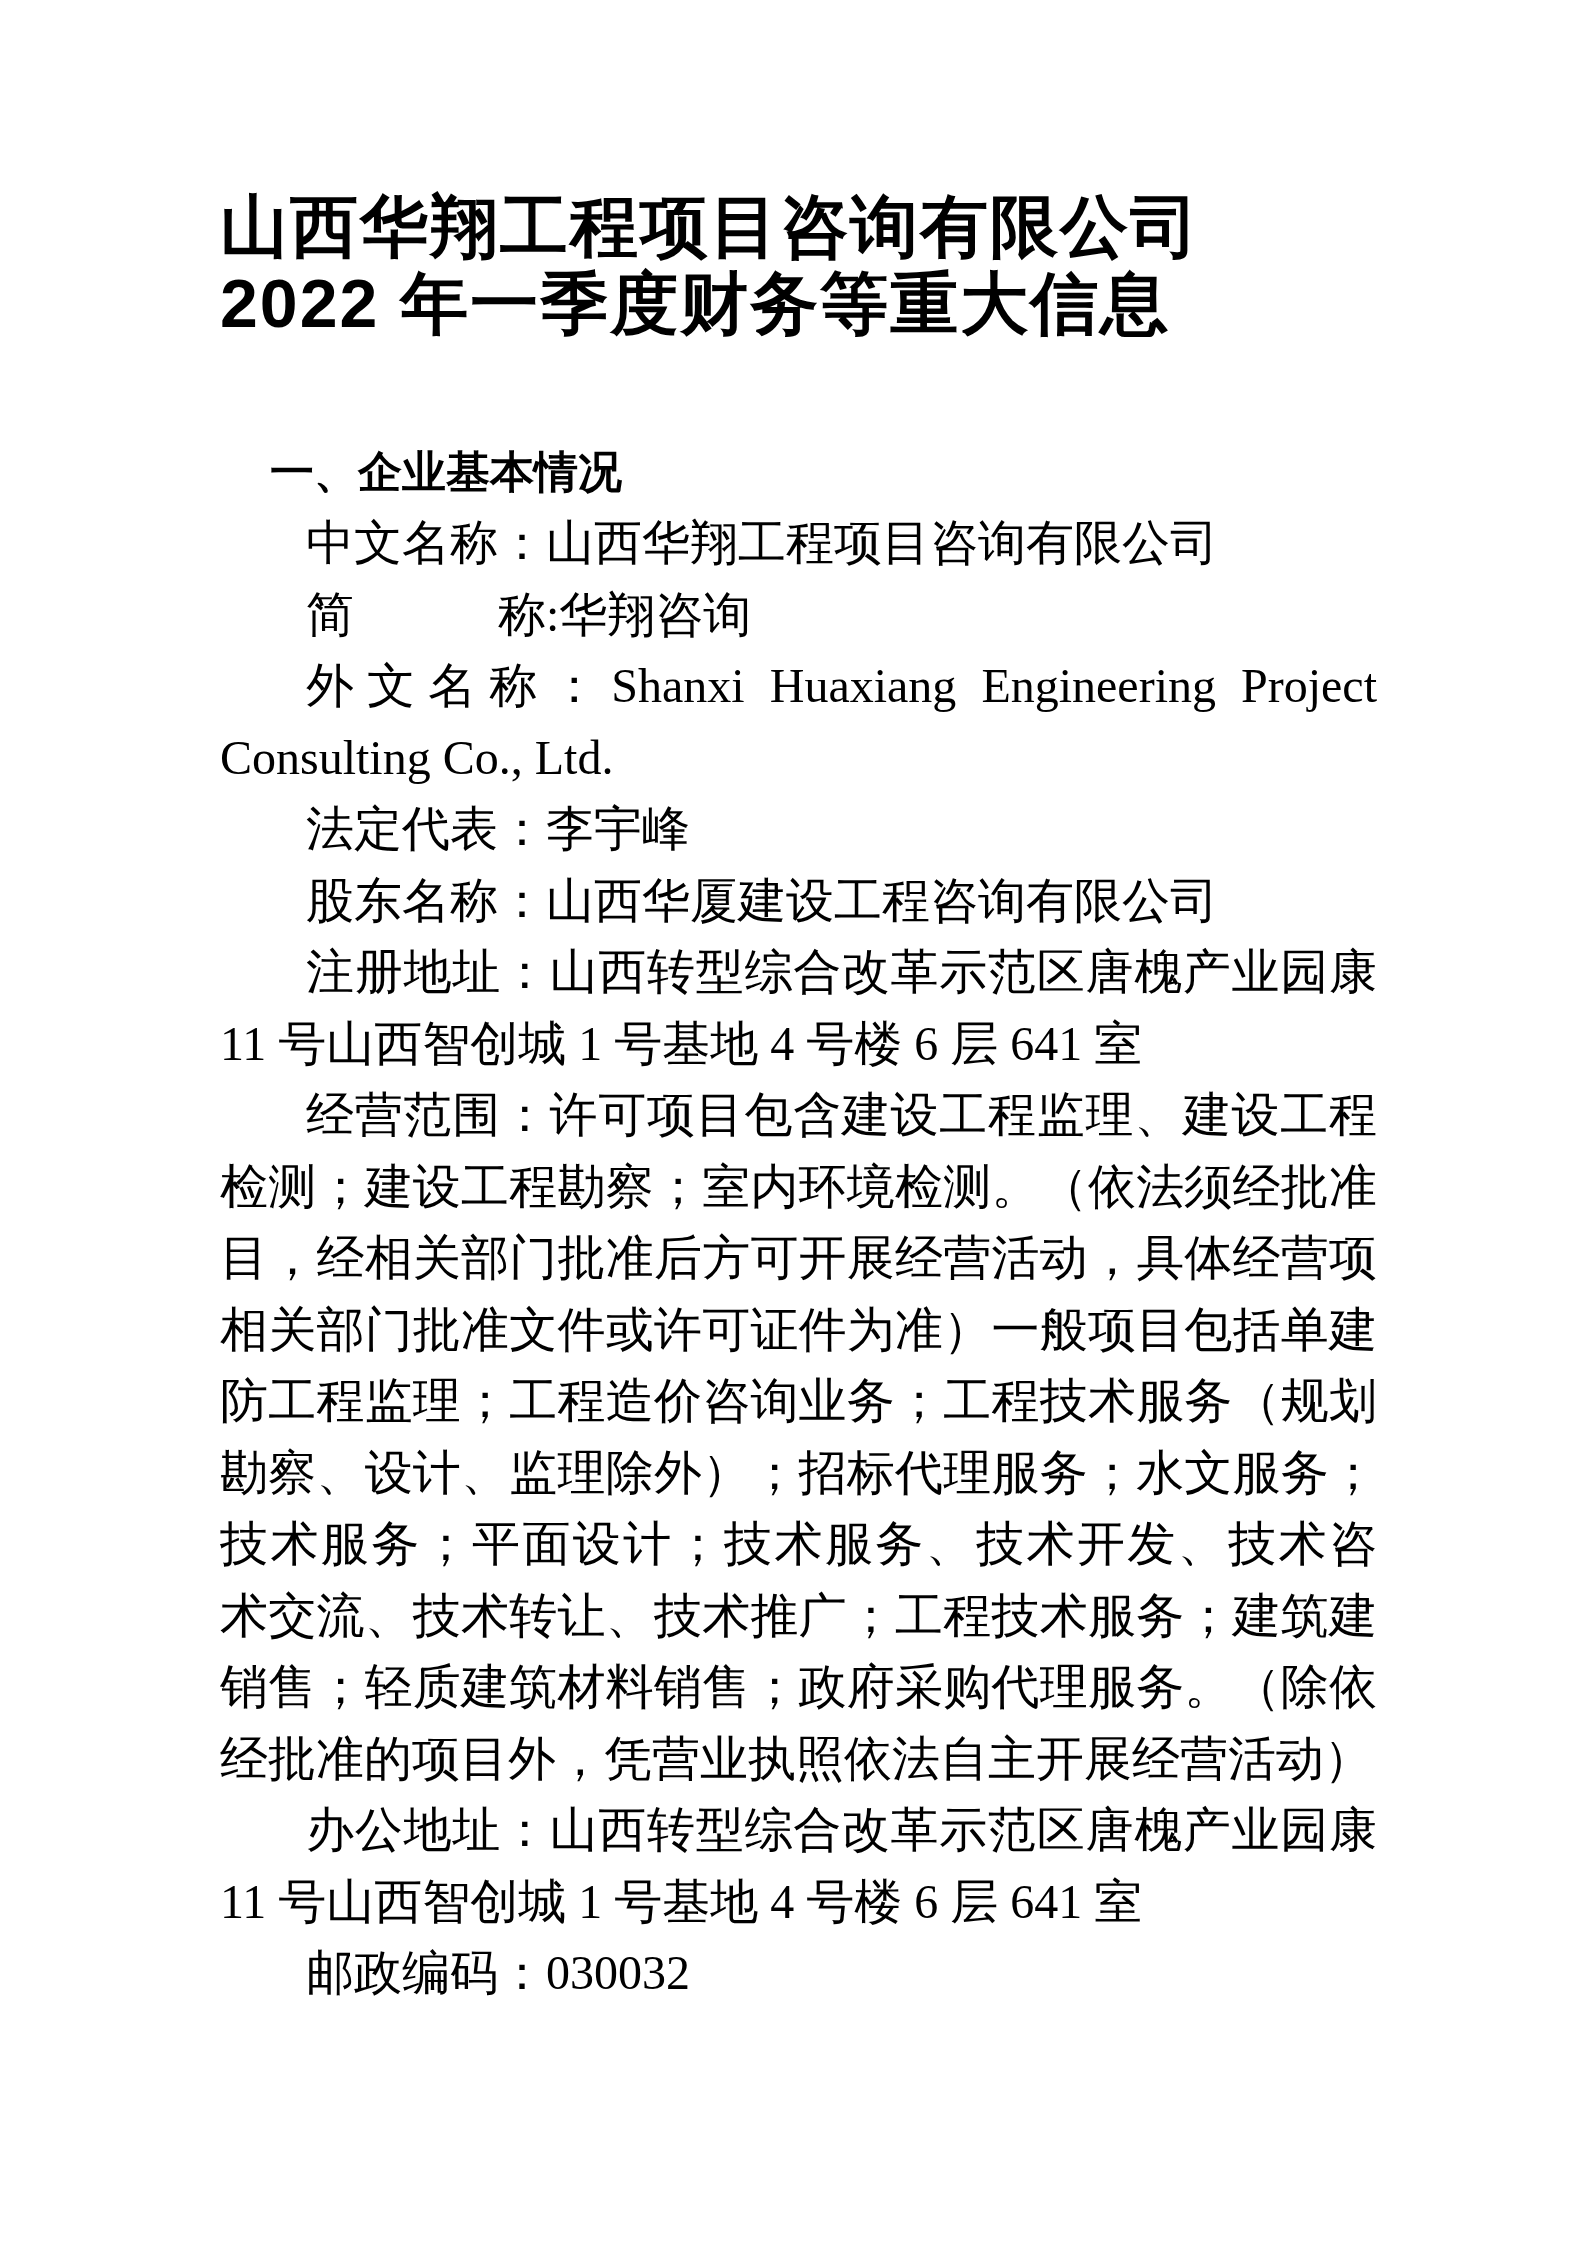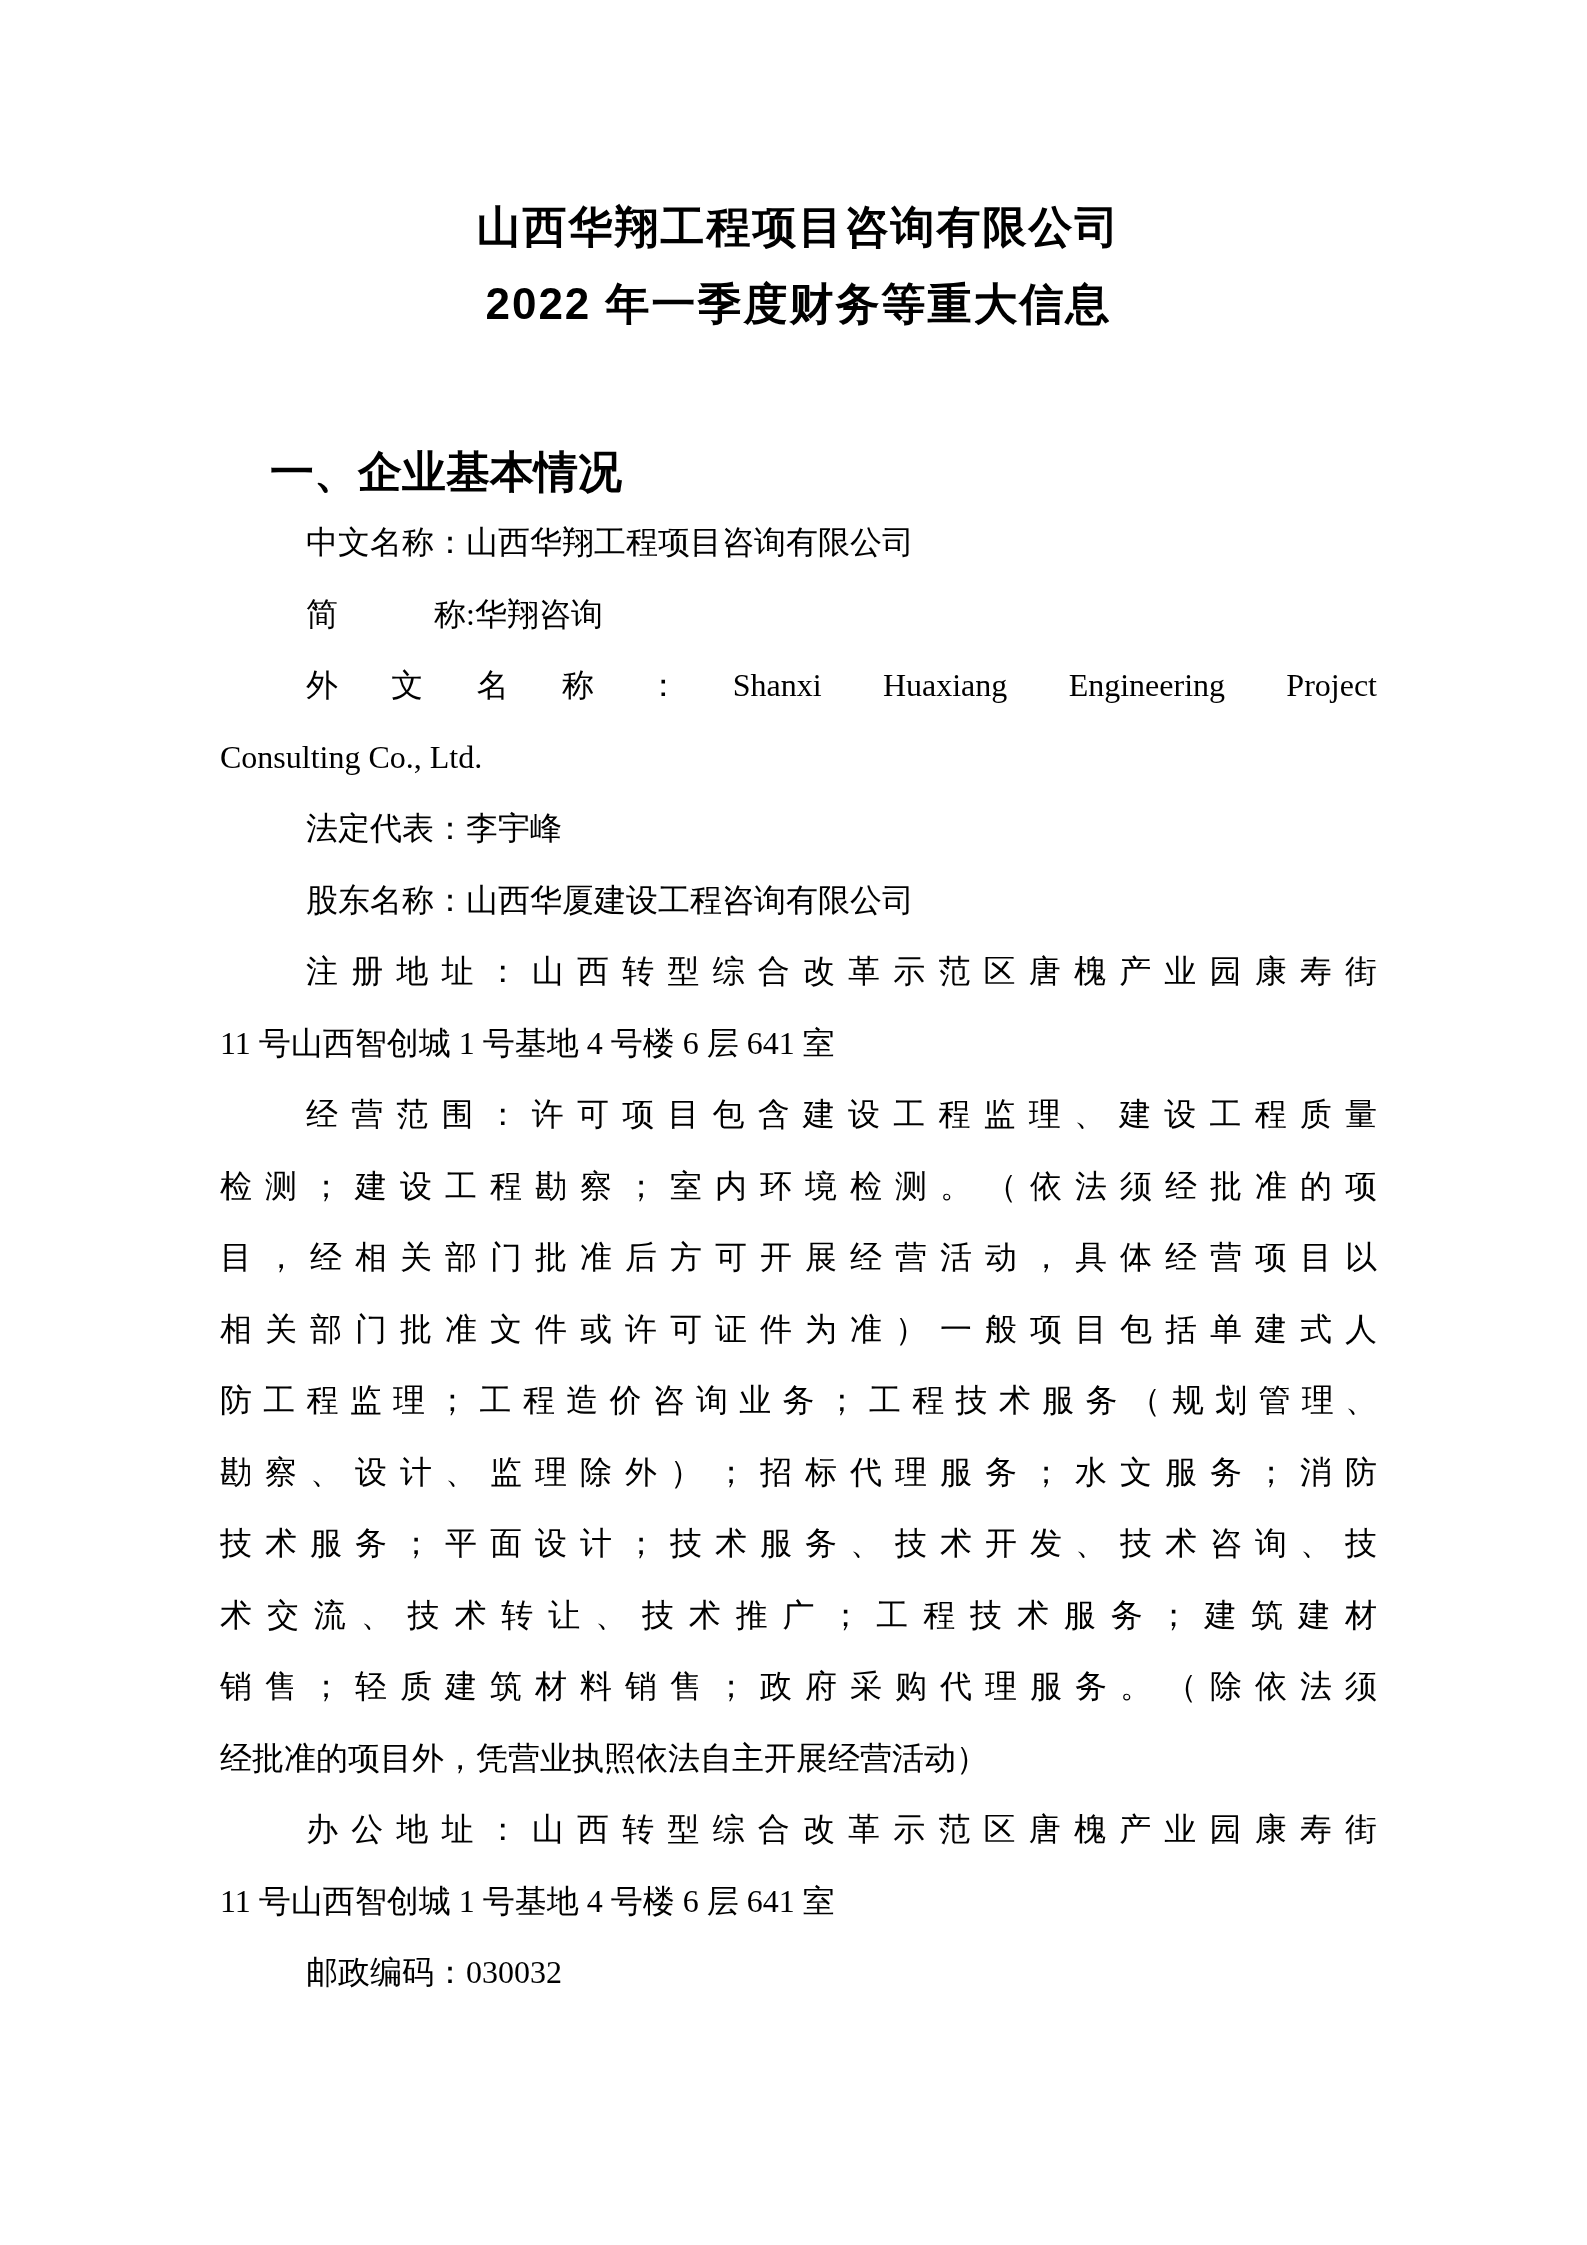--- a/index.html
+++ b/index.html
@@ -15,41 +15,41 @@
     color: #000000;
     overflow: hidden;
   }
   .content {
     margin-left: 220px;
     margin-right: 210px; 
   }
   
   .title-block {
     padding-top: 188px;
-    text-align: center;
+    text-align: left;
     font-family: "Liberation Sans", "DejaVu Sans", sans-serif;
     font-weight: bold;
-    font-size: 44px;
+    font-size: 68px;
     line-height: 77px;
     letter-spacing: 2px;
     white-space: nowrap;
   }
   
   .section-heading {
     margin-top: 94px;
     margin-left: 50px;
     font-family: "Liberation Sans", "DejaVu Sans", sans-serif;
     font-weight: bold;
     font-size: 44px;
     line-height: 71px;
   }
   
   .body-lines {
     font-family: "Liberation Serif", "DejaVu Serif", serif;
-    font-size: 32px;
+    font-size: 48px;
     line-height: 71.5px;
   }
   .body-line {
     height: 71.5px;
     overflow: hidden;
   }
   .body-line.indent {
     text-indent: 86px; 
   }
   .body-line.justify {

